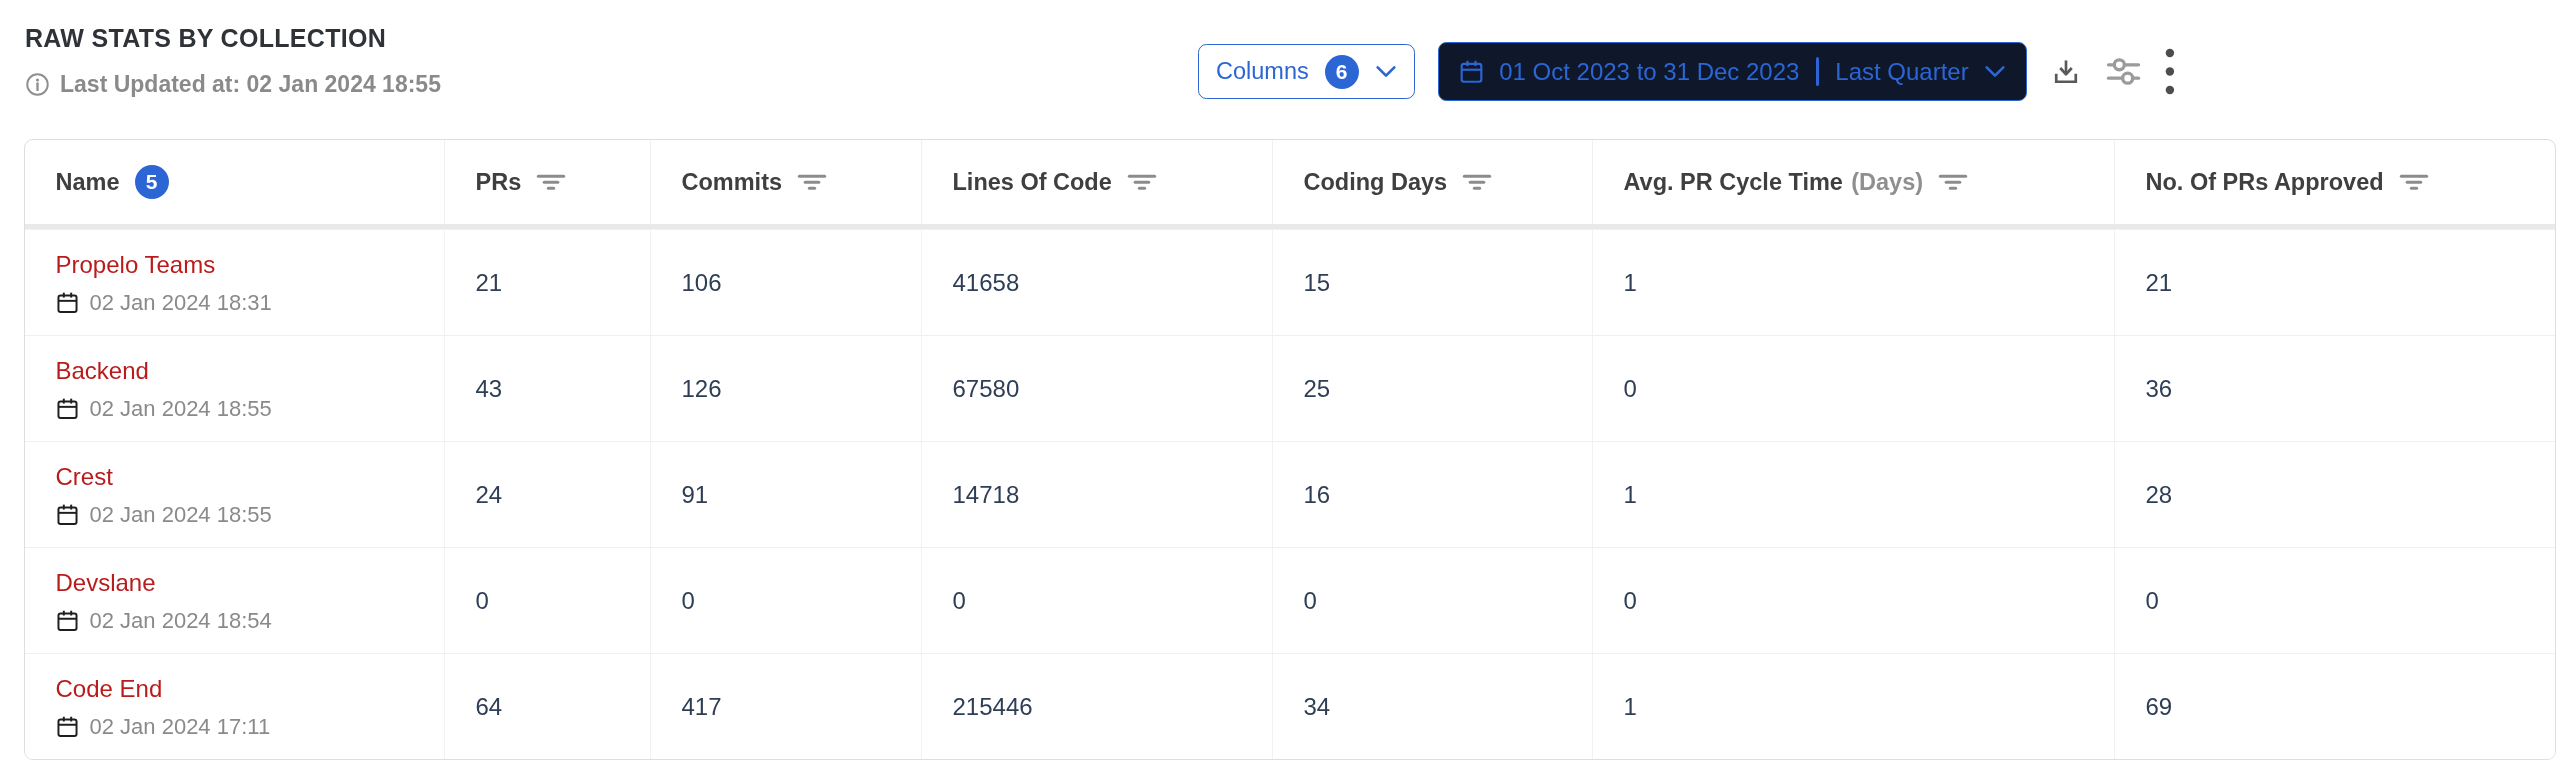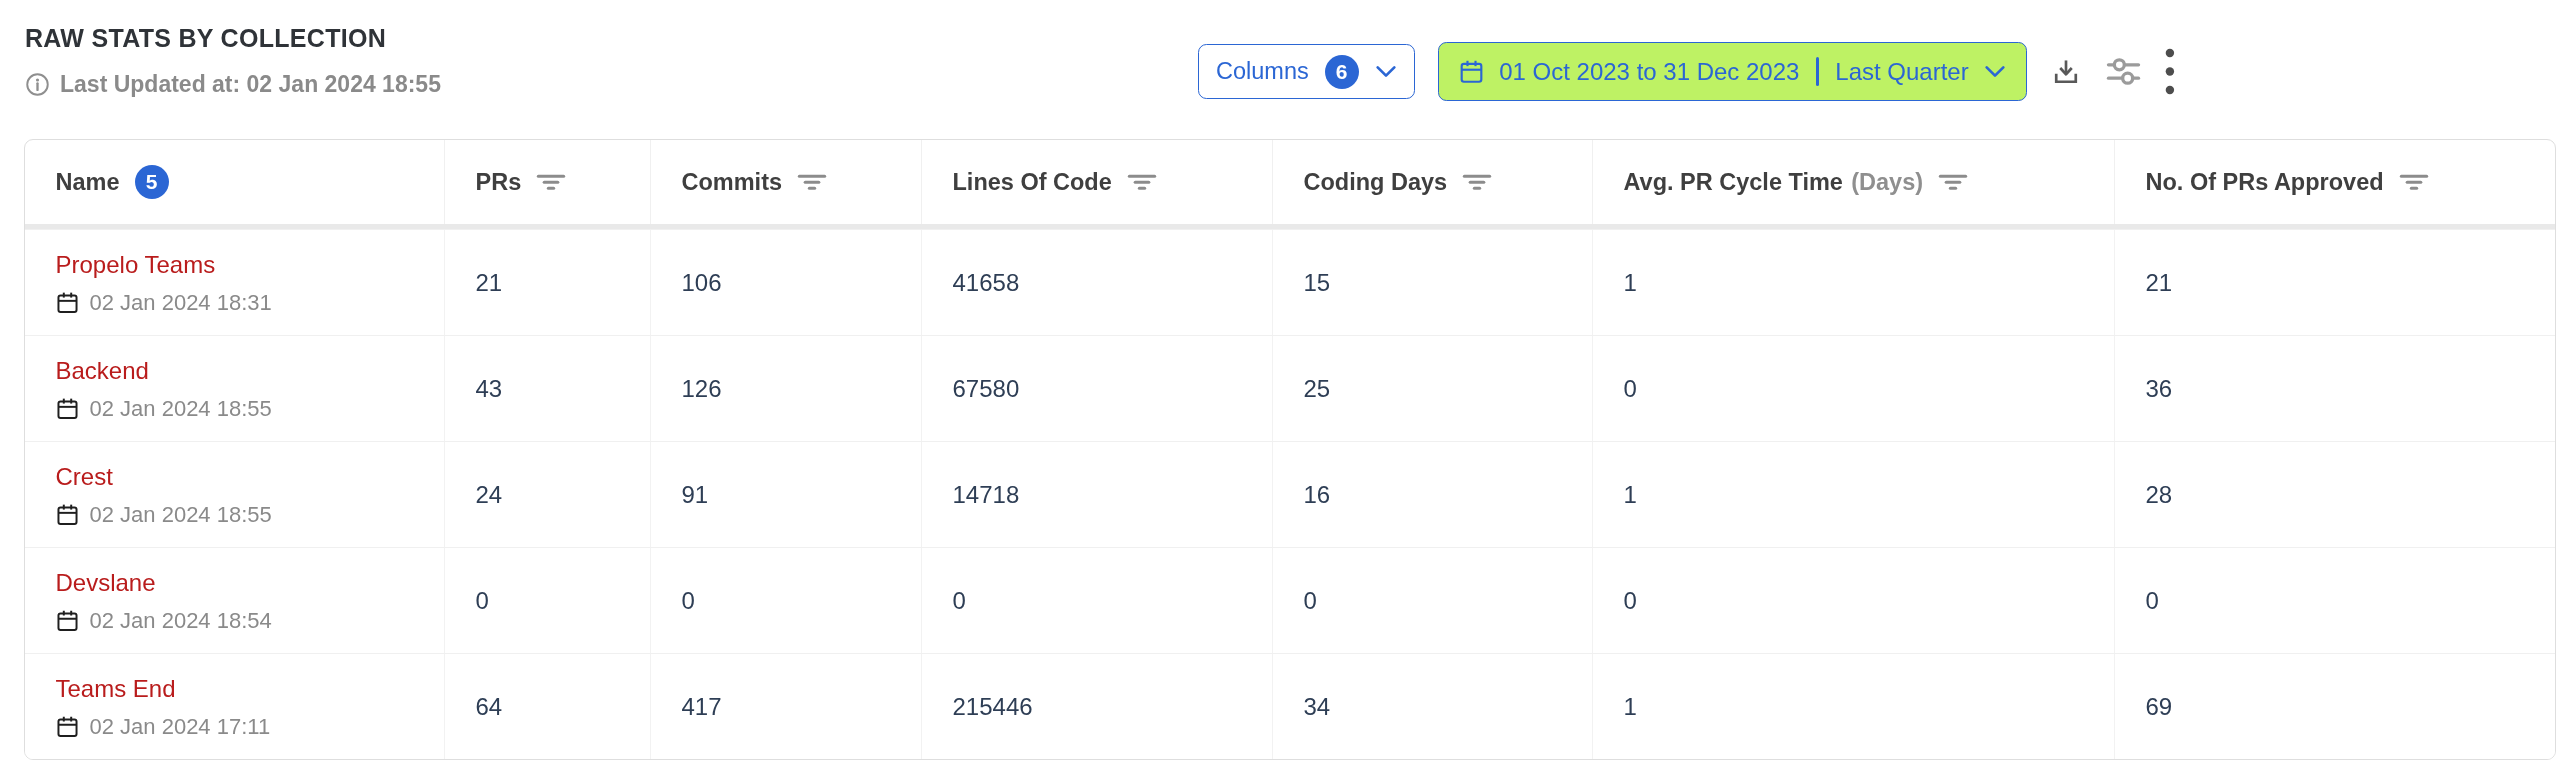--- a/index.html
+++ b/index.html
@@ -16,21 +16,21 @@
   
   .header-controls { position:absolute; right:20px; top:42px;
                      display:flex; align-items:center; gap:23.5px; }
   .btn { display:flex; align-items:center; background:#fff; border:1.7px solid #2b66d4;
          border-radius:8.4px; color:#2b66d4; font-family:inherit; cursor:pointer; }
   .columns-btn { height:55px; padding:0 17px; gap:16px; font-size:23.5px; font-weight:500; }
   .count-badge { display:inline-flex; align-items:center; justify-content:center;
                  width:34px; height:34px; border-radius:50%; background:#2b66d4;
                  color:#fff; font-size:21px; font-weight:600; }
   .date-btn { height:59px; padding:0 20px; gap:15px; font-size:24px; font-weight:500;
-              background:#bef264; }
+              background:#0f172a; }
   .v-divider { width:2.5px; height:28.6px; background:#2b66d4; border-radius:1.7px; margin:0 1.7px; }
   .icon-btn { background:none; border:none; cursor:pointer; display:flex; align-items:center; }
 
   
   .stats-table { position:absolute; left:23.5px; top:139px; width:2532px;
                  border:0.8px solid #dedede; border-radius:9px; overflow:hidden;
                  background:#fff; }
   .grid-row { display:grid;
               grid-template-columns:420px 206px 271px 351px 320px 522px 1fr; }
   .thead { height:89px; border-bottom:5.9px solid #e9e9e9; }
@@ -244,21 +244,21 @@
       <div class="td">0</div>
       <div class="td">0</div>
       <div class="td">0</div>
       <div class="td">0</div>
       <div class="td">0</div>
       <div class="td">0</div>
     </div>
 
     <div class="grid-row trow">
       <div class="td name-td">
-        <a class="name-link">Teams End</a>
+        <a class="name-link">Code End</a>
         <div class="row-date">
           <svg width="23" height="23" viewBox="0 0 28 28" style="color:#1f1f1f">
               <use href="#i-calendar"></use>
             </svg>
           <span>02 Jan 2024 17:11</span>
         </div>
       </div>
       <div class="td">64</div>
       <div class="td">417</div>
       <div class="td">215446</div>

